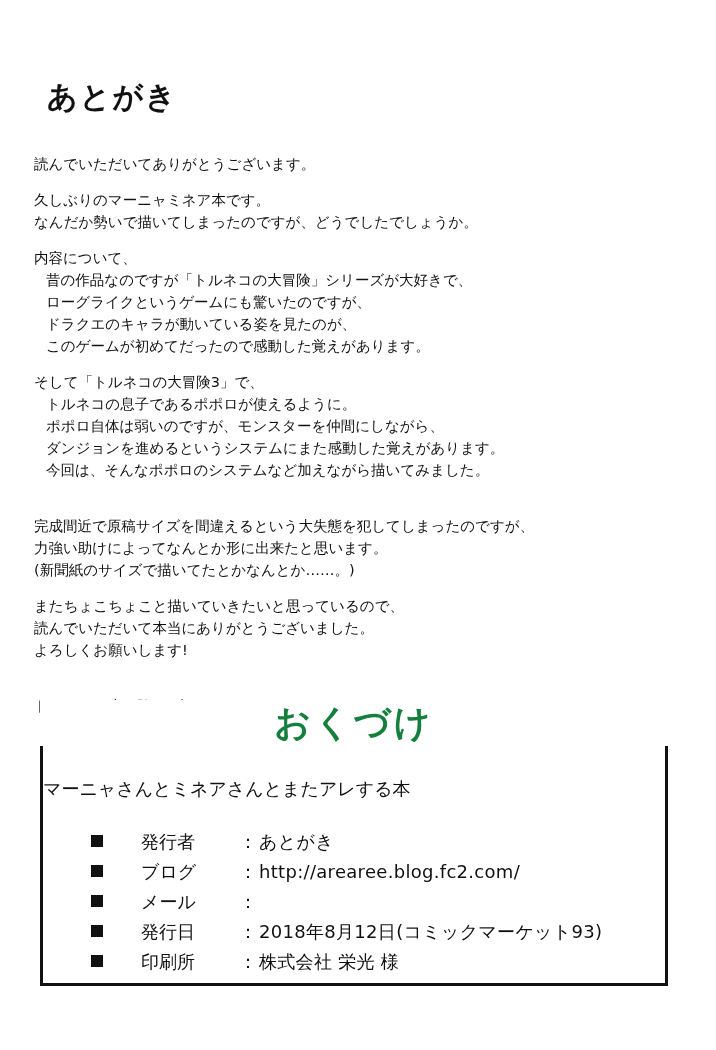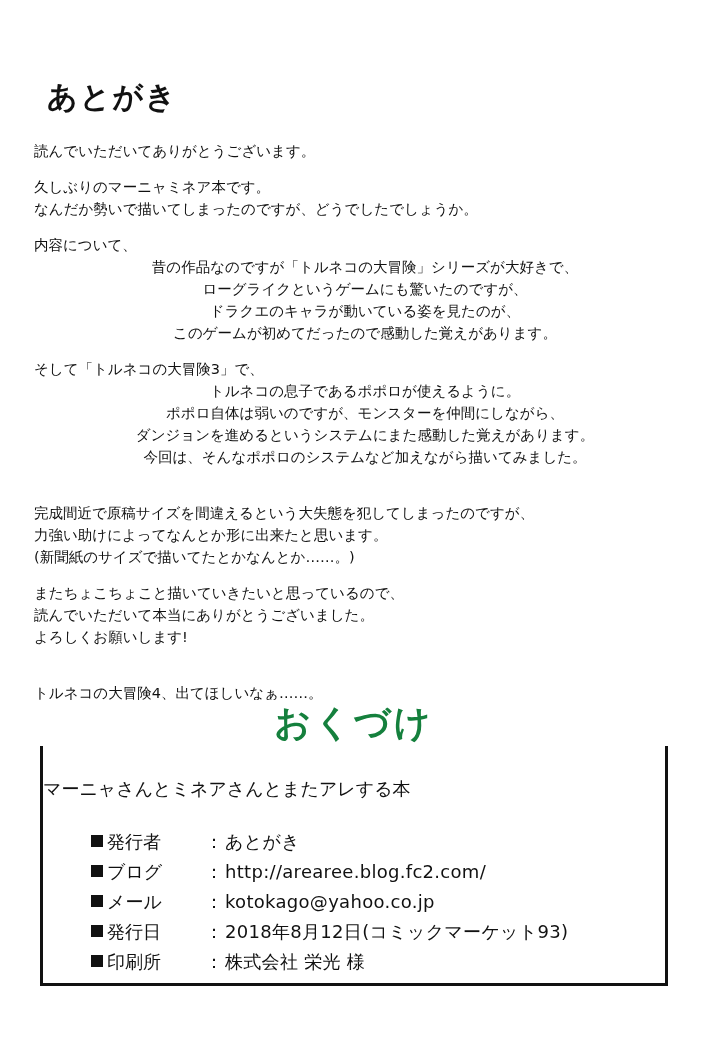--- a/index.html
+++ b/index.html
@@ -40,29 +40,28 @@
     position: absolute;
     left: 34px;
     top: 138px;
     width: 650px;
     font-size: 14.5px;
     line-height: 22px;
     color: #111111;
     font-family: "DejaVu Sans", sans-serif;
   }
   .para {
-    margin: 0 0 14px 0;
+    margin: 13px 0 14px 0;
   }
   .para .line {
     display: block;
     white-space: nowrap;
   }
   .indent {
     padding-left: 12px;
-    text-align: center;
   }
   .gap-xl {
     margin-bottom: 34px;
   }
 
   
   .colophon {
     position: absolute;
     left: 40px;
     top: 716px;
@@ -121,20 +120,21 @@
     height: 12px;
     background: #111111;
     margin-right: 4px;
     position: relative;
     top: -1px;
     flex: 0 0 auto;
   }
   .row-label {
     min-width: 96px;
     display: inline-block;
+    margin-left: 34px;
   }
   .row-sep {
     padding: 0 2px;
   }
   .row-value {
     letter-spacing: 0.3px;
   }
 </style>
 </head>
 <body>
@@ -200,21 +200,20 @@
       <div class="colophon-row">
         <span class="sq"></span>
         <span class="row-label">ブログ</span>
         <span class="row-sep">：</span>
         <span class="row-value">http://arearee.blog.fc2.com/</span>
       </div>
       <div class="colophon-row">
         <span class="sq"></span>
         <span class="row-label">メール</span>
         <span class="row-sep">：</span>
-        <span class="row-value">kotokago@yahoo.co.jp</span>
       </div>
       <div class="colophon-row">
         <span class="sq"></span>
         <span class="row-label">発行日</span>
         <span class="row-sep">：</span>
         <span class="row-value">2018年8月12日(コミックマーケット93)</span>
       </div>
       <div class="colophon-row">
         <span class="sq"></span>
         <span class="row-label">印刷所</span>

